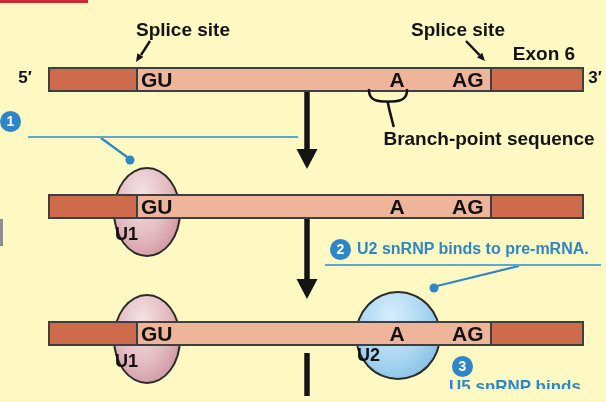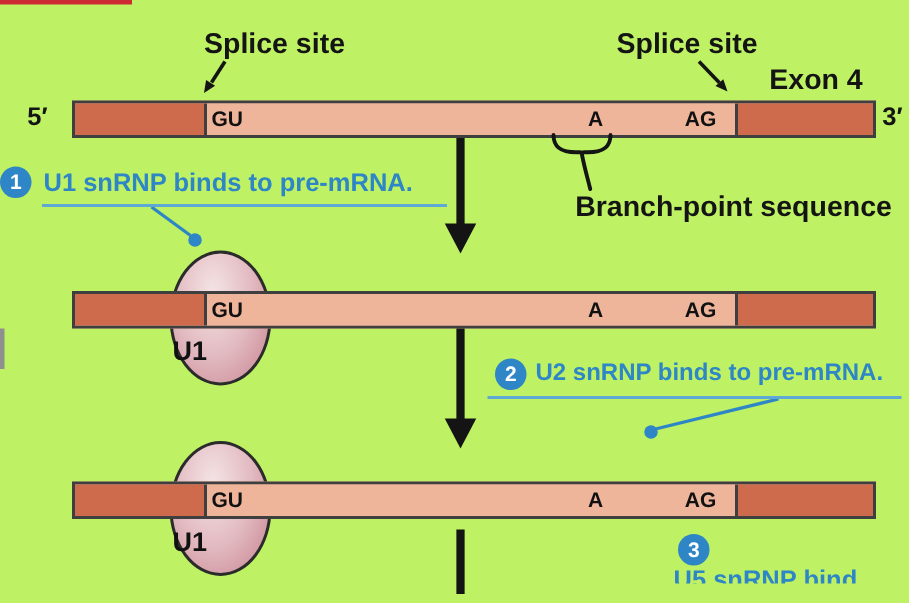--- a/index.html
+++ b/index.html
@@ -1,34 +1,34 @@
 <!DOCTYPE html>
 <html><head>
 <meta charset="utf-8">
 <style>
   html,body{margin:0;padding:0;background:#fff;}
   #fig{
-    position:relative;width:606px;height:402px;background:#bef264;overflow:hidden;
+    position:relative;width:606px;height:402px;background:#fef9c3;overflow:hidden;
     font-family:"Liberation Sans",sans-serif;
   }
   .lbl{position:absolute;font-weight:bold;color:#141414;text-align:center;
        line-height:1.05;white-space:nowrap;z-index:4;}
   .f19{font-size:19px;} .f17{font-size:17px;}
   
   .redline{position:absolute;left:0;top:0;width:88px;height:3px;background:#cc2b33;z-index:6;}
   .graymark{position:absolute;left:0;top:219px;width:3px;height:27px;background:#8f8f8f;z-index:6;}
   
   .bar{position:absolute;left:48px;width:532px;height:21px;border:2px solid #3f3f3f;
        background:#eeb59b;z-index:2;}
   .seg{position:absolute;top:0;height:100%;}
   .seg.exon1{left:0;width:86px;background:#cf6b4d;}
   .seg.intron{left:86px;width:356px;background:#eeb59b;box-sizing:border-box;
               border-left:2px solid #3f3f3f;border-right:2px solid #3f3f3f;}
   .seg.exon2{left:442px;width:90px;background:#cf6b4d;}
-  .bar .seq{position:absolute;top:0;font-weight:bold;font-size:14px;color:#111;
+  .bar .seq{position:absolute;top:0;font-weight:bold;font-size:21px;color:#111;
             line-height:21px;z-index:3;}
   .bar .gu{left:91px;}
   .bar .a{left:332px;width:30px;text-align:center;}
   .bar .ag{left:402px;width:30px;text-align:center;}
   
   .oval{position:absolute;border:2px solid #2b2b2b;border-radius:50%;z-index:1;}
   .oval.u1{background:radial-gradient(ellipse at 42% 30%, #f4e4e5 0%, #e2bac1 50%, #c6808d 100%);}
   .oval.u2{background:radial-gradient(ellipse at 42% 28%, #d6eefc 0%, #a9d6f1 50%, #6fb2de 100%);}
   .oval .tag{position:absolute;left:0;right:0;text-align:left;font-weight:bold;
              font-size:18px;color:#111;}
@@ -44,29 +44,32 @@
 </head>
 <body>
 
 <div id="fig">
 
   <div class="redline"></div>
   <div class="graymark"></div>
 
   <div class="lbl f19" style="left:135px;top:20px;width:96px">Splice site</div>
   <div class="lbl f19" style="left:410px;top:20px;width:96px">Splice site</div>
-  <div class="lbl f19" style="left:512px;top:44px;width:64px">Exon 4</div>
+  <div class="lbl f19" style="left:512px;top:44px;width:64px">Exon 6</div>
   <div class="lbl f17" style="left:14px;top:69px;width:22px">5′</div>
   <div class="lbl f17" style="left:584px;top:69px;width:22px">3′</div>
 
   <div class="oval u1" style="left:113px;top:167px;width:64px;height:86px">
     <div class="tag" style="top:55px">U1</div>
   </div>
   <div class="oval u1" style="left:113px;top:294px;width:64px;height:86px">
     <div class="tag" style="top:55px">U1</div>
+  </div>
+  <div class="oval u2" style="left:355px;top:291px;width:82px;height:85px">
+    <div class="tag" style="top:52px">U2</div>
   </div>
 
   <div class="bar" style="top:67px">
     <div class="seg exon1"></div>
     <div class="seg intron"></div>
     <div class="seg exon2"></div>
     <span class="seq gu">GU</span>
     <span class="seq a">A</span>
     <span class="seq ag">AG</span>
   </div>
@@ -108,25 +111,24 @@
 
     <line x1="101" y1="138" x2="127" y2="157" stroke="#2e86c6" stroke-width="2.2"></line>
     <circle cx="130" cy="160" r="4.5" fill="#2e86c6"></circle>
     <line x1="519" y1="266" x2="437" y2="286" stroke="#2e86c6" stroke-width="2.2"></line>
     <circle cx="434" cy="288" r="4.5" fill="#2e86c6"></circle>
   </svg>
 
   <div class="lbl f19" style="left:376px;top:129px;width:226px">Branch-point sequence</div>
 
   <div class="badge" style="left:0;top:111px">1</div>
-  <div class="bluetxt" style="left:29px;top:113px">U1 snRNP binds to pre-mRNA.</div>
   <div class="ul" style="left:28px;top:136px;width:270px"></div>
 
   <div class="badge" style="left:330px;top:239px">2</div>
   <div class="bluetxt" style="left:357px;top:241px;font-size:16px">U2 snRNP binds to pre-mRNA.</div>
   <div class="ul" style="left:325px;top:264px;width:276px"></div>
 
   <div class="badge" style="left:452px;top:356px">3</div>
   <div class="clip" style="left:449px;top:378px;width:158px;height:11px">
-    <div class="bluetxt" style="position:static">U5 snRNP bind</div>
+    <div class="bluetxt" style="position:static">U5 snRNP binds</div>
   </div>
 
 </div>
 
 </body></html>

